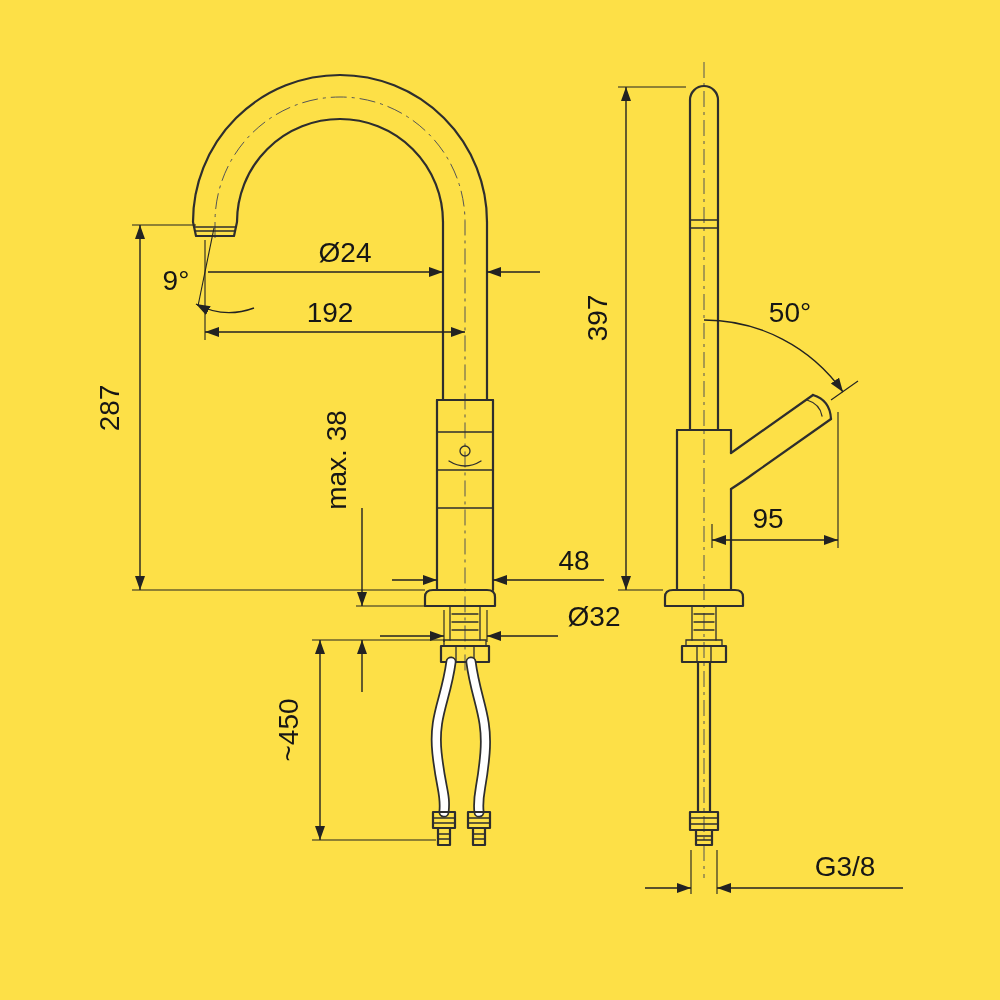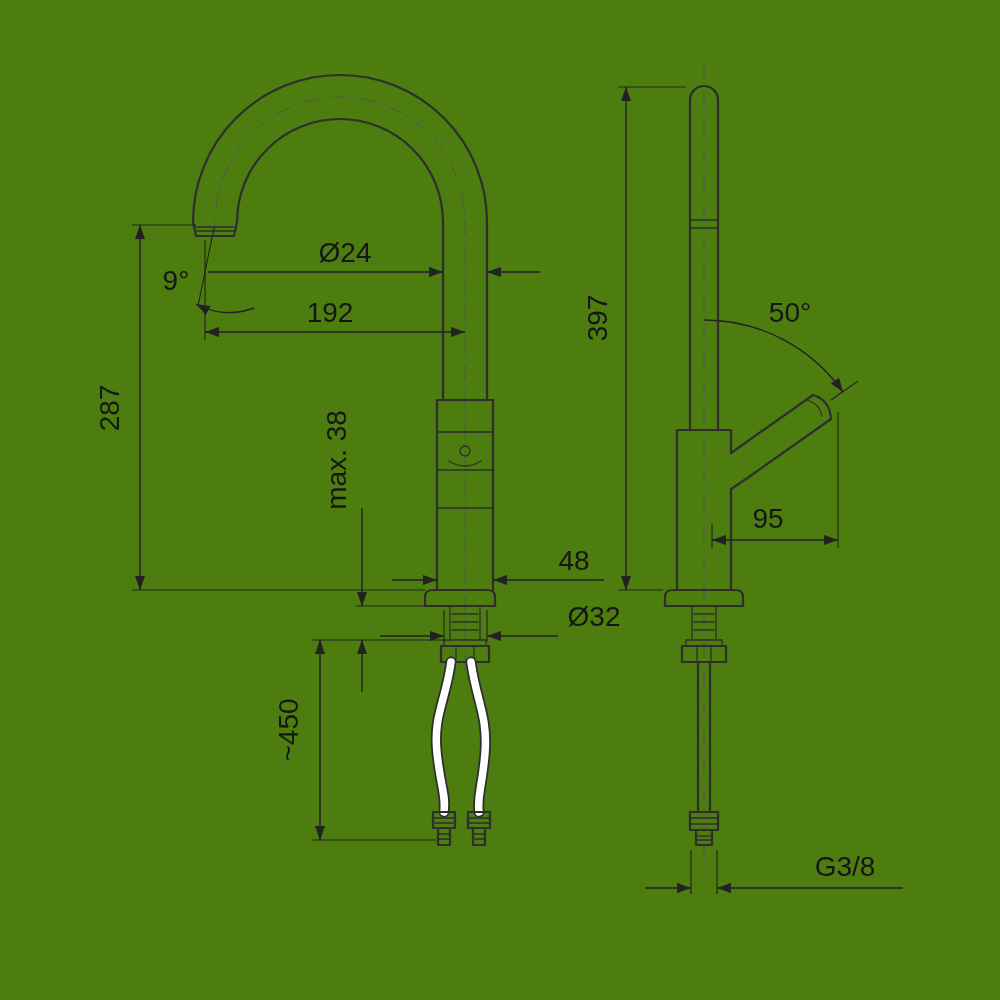--- a/index.html
+++ b/index.html
@@ -1,16 +1,16 @@
 <!DOCTYPE html>
 <html><head>
 <meta charset="utf-8">
 <style>
   html,body{margin:0;padding:0;background:#ffffff;}
-  .stage{position:relative;width:1000px;height:1000px;background:#4d7c0f;overflow:hidden;
+  .stage{position:relative;width:1000px;height:1000px;background:#fde047;overflow:hidden;
          font-family:"Liberation Sans", sans-serif;}
   svg{display:block;}
   .ln{fill:none;stroke:#2e2e2e;stroke-width:2.2;stroke-linecap:round;stroke-linejoin:round;}
   .ln2{fill:none;stroke:#2e2e2e;stroke-width:1.3;stroke-linecap:round;}
   .dim{fill:none;stroke:#222222;stroke-width:1.4;}
   .ext{fill:none;stroke:#222222;stroke-width:1.1;}
   .cl{fill:none;stroke:#555555;stroke-width:1;stroke-dasharray:16 5 3 5;}
   .hoseO{fill:none;stroke:#2e2e2e;stroke-width:11;stroke-linecap:round;}
   .hoseI{fill:none;stroke:#ffffff;stroke-width:7.5;stroke-linecap:round;}
   .dimtext{font:28px "Liberation Sans", sans-serif;fill:#161616;}

